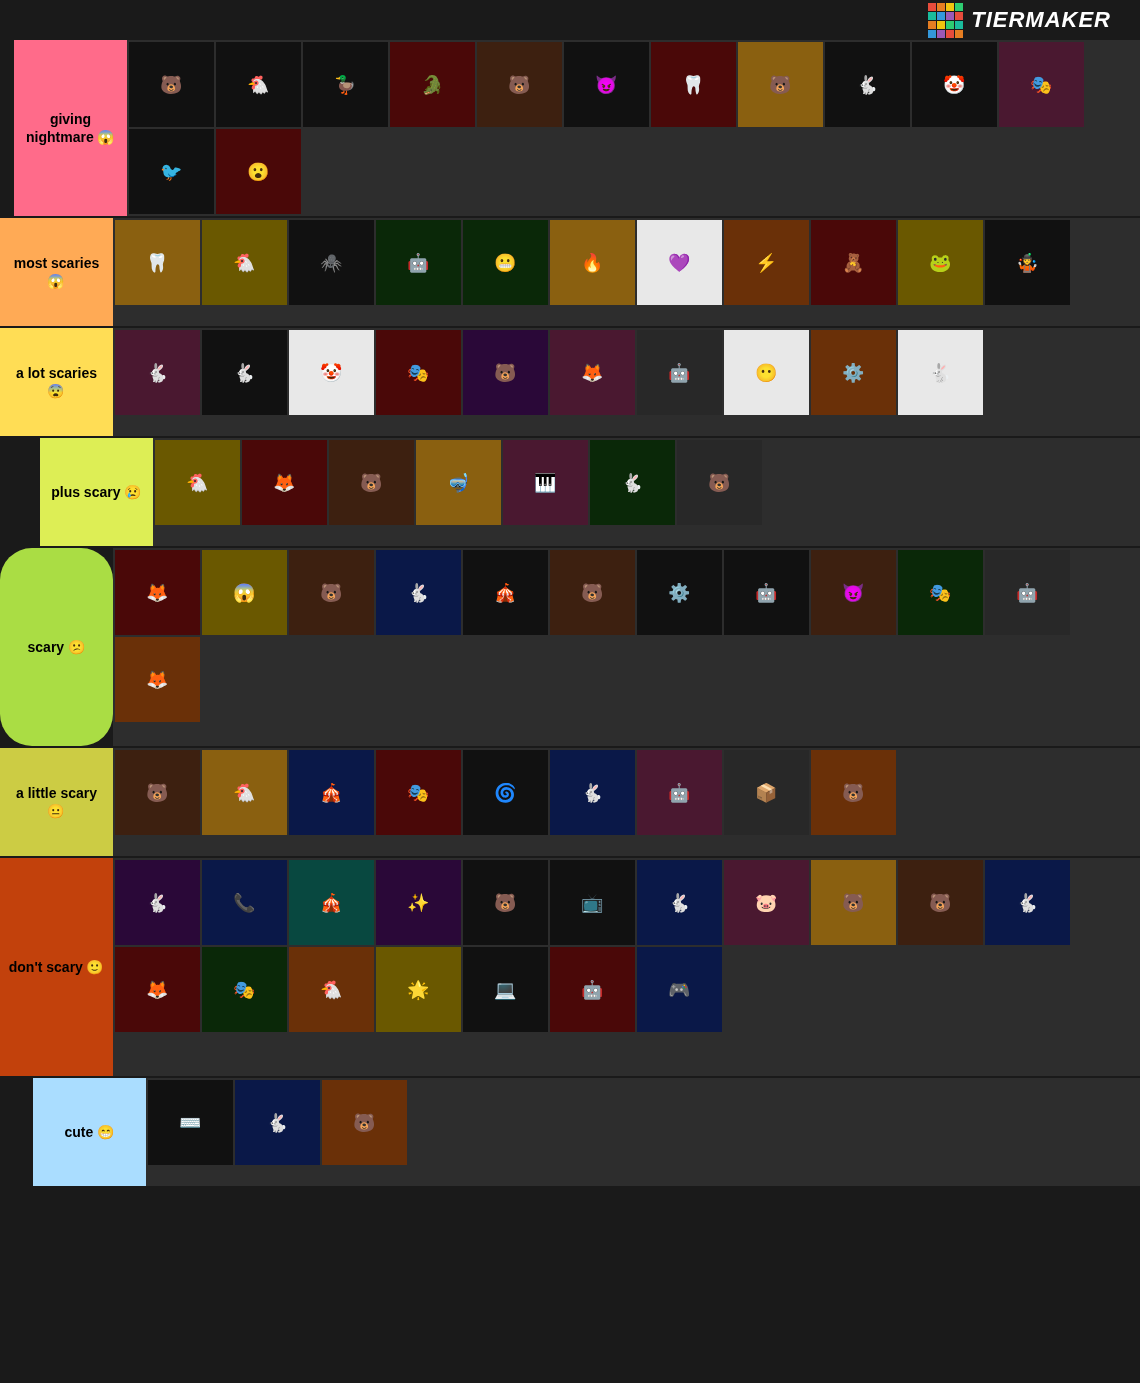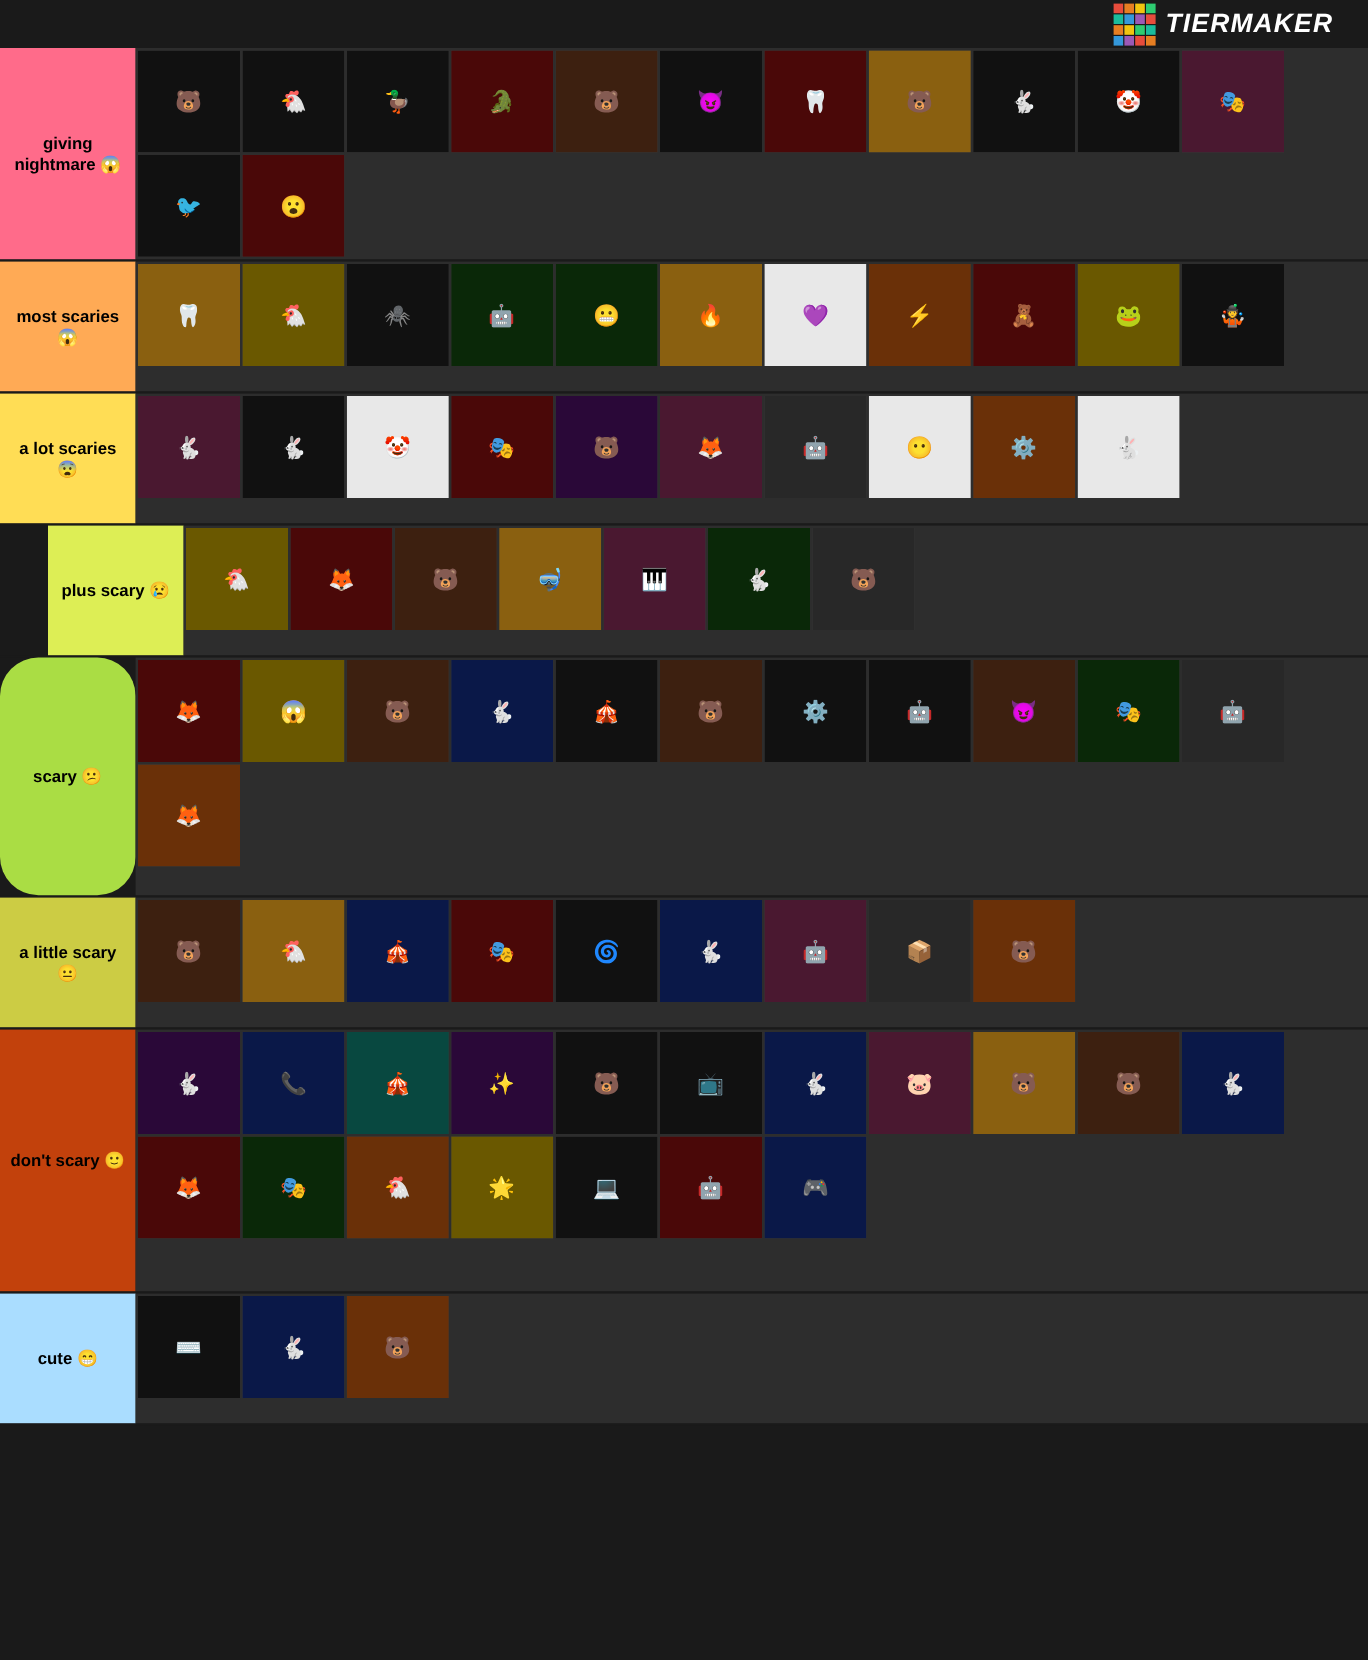--- a/index.html
+++ b/index.html
@@ -79,28 +79,28 @@
 
     .tier-item {
       width: 85px;
       height: 85px;
       background: #3a3a3a;
       overflow: hidden;
       flex-shrink: 0;
     }
 
     
-    .row-nightmare { background: #ff6b8a; }
+    .row-nightmare { background: #ff6b8a; margin-left: 14px; }
     .row-mostscaries { background: #ffaa55; }
     .row-alotscaries { background: #ffdd55; }
     .row-plusscary { background: #ddee55; margin-left: 40px; }
     .row-scary { background: #aadd44; border-radius: 32px; }
     .row-alittlescary { background: #cccc44; }
     .row-dontscary { background: #c2410c; }
-    .row-cute { background: #aaddff; }
+    .row-cute { background: #aaddff; margin-left: 33px; }
 
     
     .char {
       width: 100%;
       height: 100%;
       display: flex;
       align-items: center;
       justify-content: center;
       font-size: 18px;
       position: relative;

